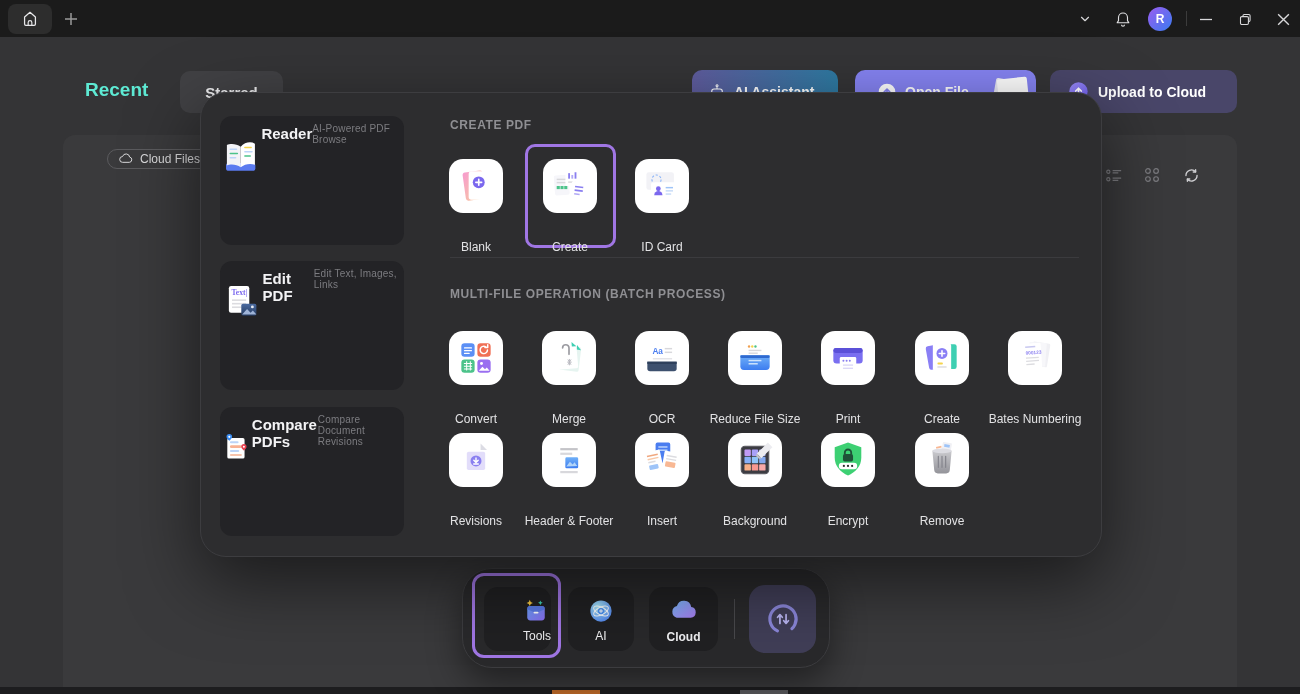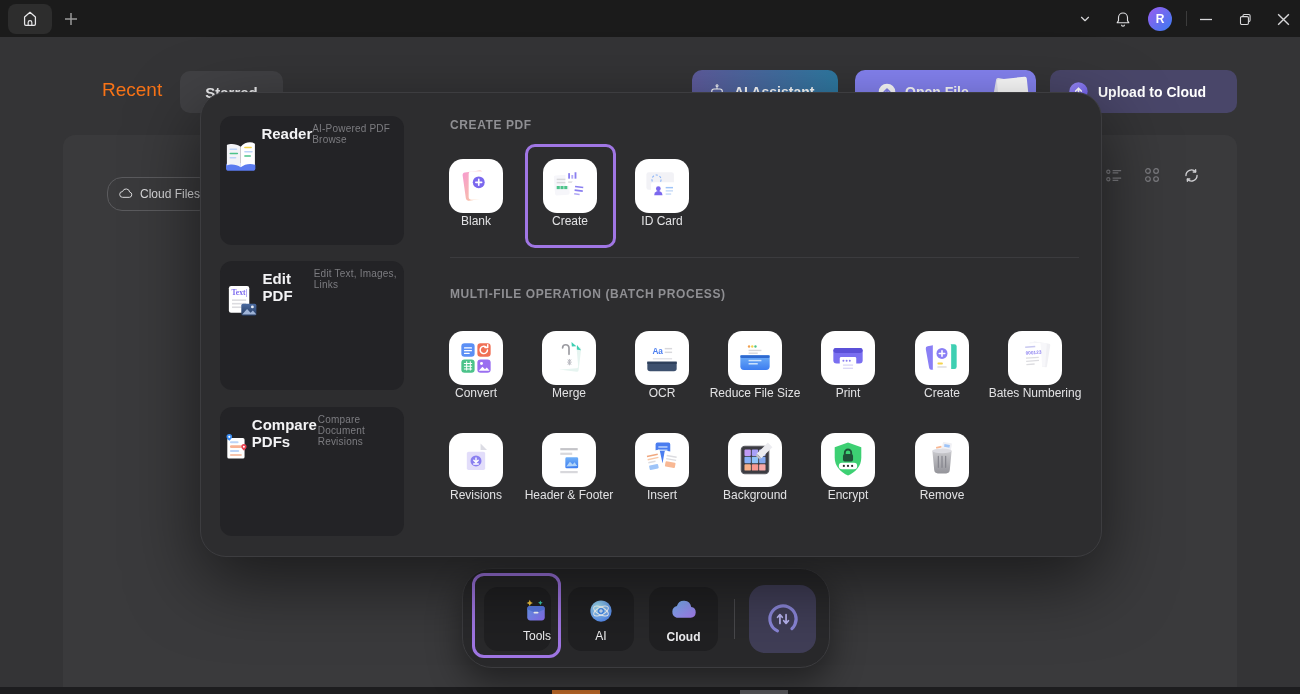--- a/index.html
+++ b/index.html
@@ -13,53 +13,53 @@
               background:#2d2d2d; display:flex; align-items:center; justify-content:center; }
   .plus-btn { position:absolute; left:60px; top:8px; width:22px; height:22px; color:#9a9a9a;
               font-size:18px; display:flex; align-items:center; justify-content:center; }
   .tb-ico { position:absolute; top:9px; display:flex; align-items:center; justify-content:center; width:20px; height:20px; }
   .avatar { position:absolute; left:1148px; top:7px; width:24px; height:24px; border-radius:50%;
             background:linear-gradient(135deg,#9a5cf0,#3a7cf0); color:#fff; font-size:12px; font-weight:bold;
             display:flex; align-items:center; justify-content:center; }
   .tb-sep { position:absolute; left:1186px; top:11px; width:1px; height:15px; background:#3c3c3c; }
 
   
-  .recent-label { position:absolute; left:102px; top:79px; font-size:19px; font-weight:normal; color:#f97316; }
+  .recent-label { position:absolute; left:85px; top:79px; font-size:19px; font-weight:bold; color:#5eead4; }
   .starred-tab { position:absolute; left:180px; top:71px; width:103px; height:42px; border-radius:10px;
                  background:#414144; display:flex; align-items:center; justify-content:center;
                  font-size:15px; font-weight:bold; color:#ededef; z-index:1; }
   .hd-btn { position:absolute; top:70px; height:43px; border-radius:10px; display:flex; align-items:center;
             color:#fff; font-size:14px; font-weight:bold; z-index:1; }
   #btn-ai-assistant { left:692px; width:146px; background:linear-gradient(90deg,#5f5c9e,#2e7aa2); padding-left:16px; gap:8px; }
   #btn-open-file { left:855px; width:181px; background:#8583f2; padding-left:22px; gap:8px; }
   #btn-upload { left:1050px; width:187px; background:#494669; padding-left:18px; gap:9px; }
   .of-papers { position:absolute; right:4px; top:4px; width:46px; height:35px; overflow:hidden; }
 
   
   #panel { position:absolute; left:63px; top:135px; width:1174px; height:552px;
            background:#3a3a3c; border-radius:12px 12px 0 0; }
-  .chip { position:absolute; left:44px; top:42px; height:34px; padding:0 13px 0 10px; border:1px solid #5b5b5e;
+  .chip { position:absolute; left:44px; top:14px; height:20px; padding:0 13px 0 10px; border:1px solid #5b5b5e;
           border-radius:15px; display:flex; align-items:center; gap:6px; color:#d8d8da; font-size:12px; }
   .view-ico { position:absolute; top:30px; width:20px; height:20px; display:flex; align-items:center; justify-content:center; }
 
   
   #modal { position:absolute; left:200px; top:92px; width:902px; height:465px; background:#2d2d2f;
            border:1px solid #3d3d40; border-radius:26px; z-index:10;
            box-shadow:0 24px 70px rgba(0,0,0,.55); }
   .card { position:absolute; left:19px; width:184px; height:129px; border-radius:12px; background:#232326;
           display:flex; flex-direction:row; align-items:flex-start; }
   .card svg { margin-top:15px; }
   .card-title { font-size:15px; font-weight:bold; color:#f3f3f5; margin-top:9px; }
   .card-sub { font-size:10px; color:#7c7c80; margin-top:7px; letter-spacing:.2px; }
   .sec-h { position:absolute; left:249px; font-size:12px; font-weight:bold; color:#8f8f93; letter-spacing:.6px; }
   .sec-divider { position:absolute; left:249px; top:164px; width:629px; height:1px; background:#3b3b3e; }
   .tile-cell { position:absolute; width:110px; margin-left:-55px; display:flex; flex-direction:column; align-items:center; }
   .tile-box { width:54px; height:54px; border-radius:14px; background:#ffffff;
               display:flex; align-items:center; justify-content:center; }
-  .tile-label { margin-top:1px; font-size:12px; color:#e2e2e4; white-space:nowrap; }
+  .tile-label { margin-top:27px; font-size:12px; color:#e2e2e4; white-space:nowrap; }
   .hl-box { position:absolute; border:3px solid #a076e4; border-radius:10px; }
 
   
   #dock { position:absolute; left:462px; top:568px; width:368px; height:100px; background:#29292b;
           border:1px solid #3c3c3f; border-radius:30px; z-index:5; box-shadow:0 14px 34px rgba(0,0,0,.45); }
   .dock-btn { position:absolute; top:18px; height:64px; border-radius:14px; background:#202022;
               display:flex; flex-direction:column; align-items:center; justify-content:center; gap:3px; }
   .dock-label { font-size:12px; color:#f0f0f2; }
   .dock-sep { position:absolute; left:271px; top:30px; width:1px; height:40px; background:#49494c; }
   .sync-btn { position:absolute; left:286px; top:16px; width:67px; height:68px; border-radius:16px; background:#403e57;

